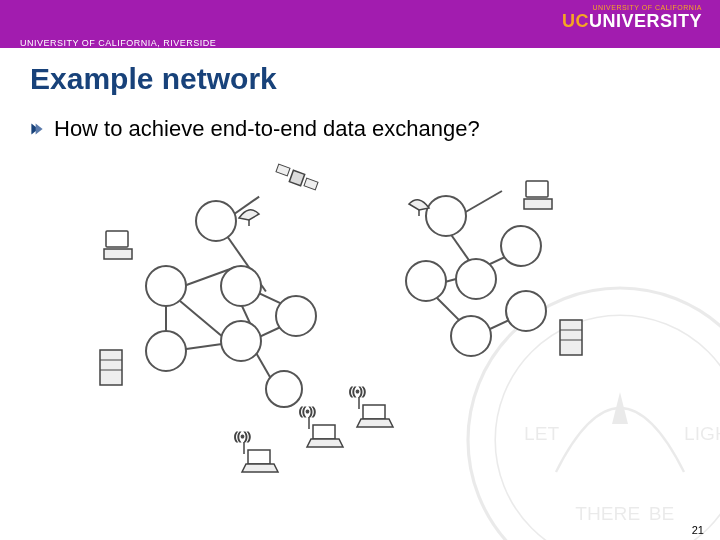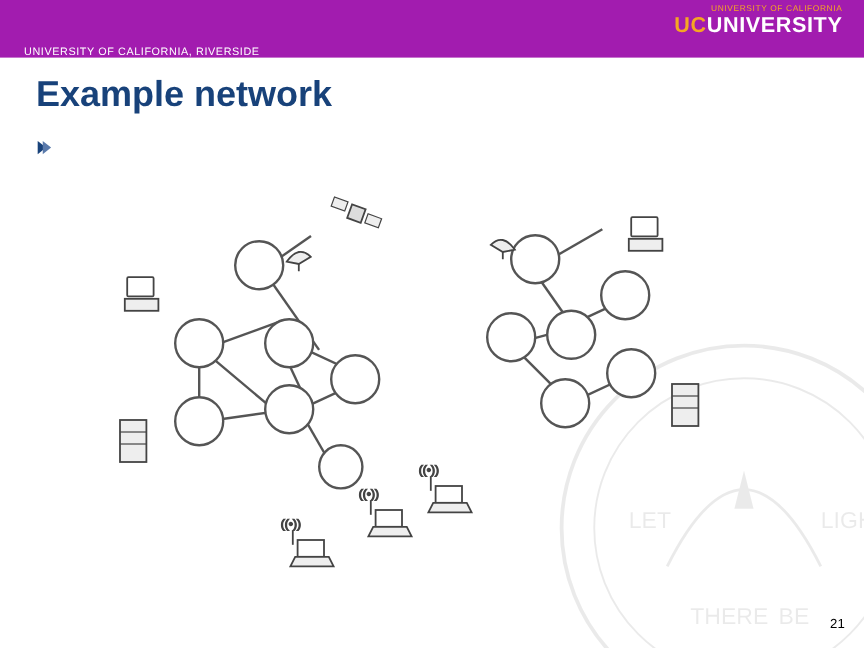--- a/index.html
+++ b/index.html
@@ -96,21 +96,21 @@
     right: -60px;
     bottom: -60px;
     width: 320px;
     height: 320px;
     opacity: 0.08;
     pointer-events: none;
   }
   .page-num {
     position: absolute;
     right: 16px;
-    bottom: 14px;
+    bottom: 4px;
     font-size: 11px;
     color: #000000;
   }
 </style>
 </head>
 <body>
 
 <div class="header-bar">
   <div class="header-left">UNIVERSITY OF CALIFORNIA, RIVERSIDE</div>
   <div class="header-right">
@@ -121,20 +121,21 @@
   </div>
 </div>
 
 <div class="title">Example network</div>
 
 <div class="bullet-line">
   <svg class="chevron" viewBox="0 0 10 10">
     <path d="M1 1 L6 5 L1 9 Z" fill="#18427a"></path>
     <path d="M4 1 L9 5 L4 9 Z" fill="#5a7aab"></path>
   </svg>
+  <div class="bullet-text">How to achieve end-to-end data exchange?</div>
 </div>
 
 <svg class="seal" viewBox="0 0 200 200">
   <circle cx="100" cy="100" r="95" fill="none" stroke="#000" stroke-width="2"></circle>
   <circle cx="100" cy="100" r="78" fill="none" stroke="#000" stroke-width="1"></circle>
   <path d="M60 120 Q100 40 140 120" fill="none" stroke="#000" stroke-width="1.5"></path>
   <text x="40" y="100" font-size="12" fill="#000">LET</text>
   <text x="140" y="100" font-size="12" fill="#000">LIGHT</text>
   <text x="72" y="150" font-size="12" fill="#000">THERE</text>
   <text x="118" y="150" font-size="12" fill="#000">BE</text>

